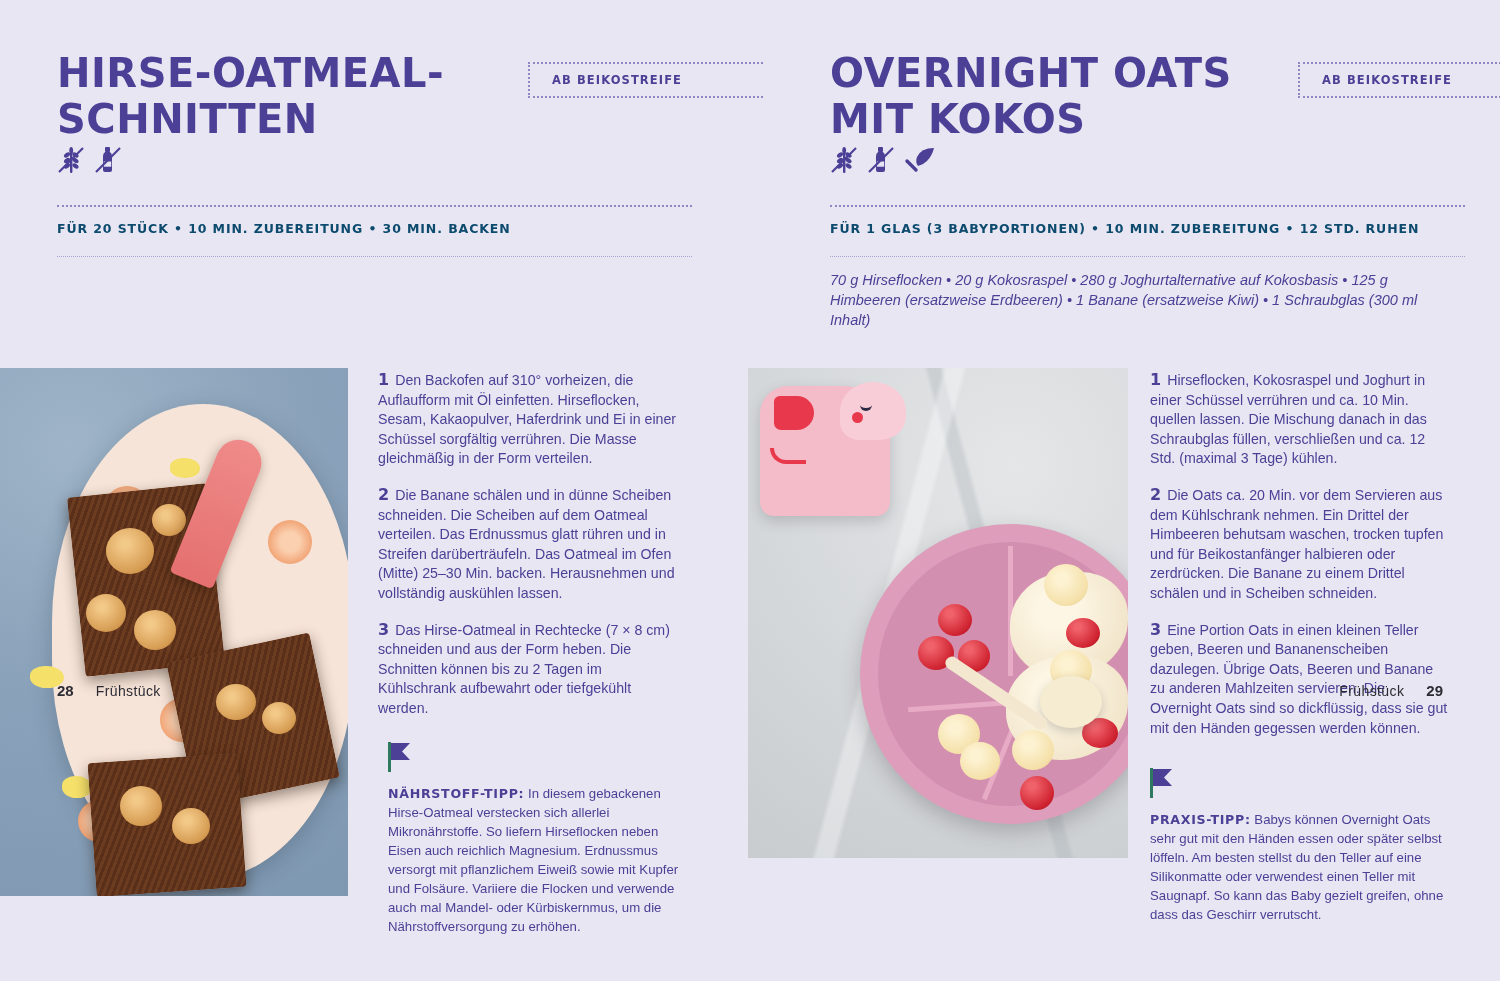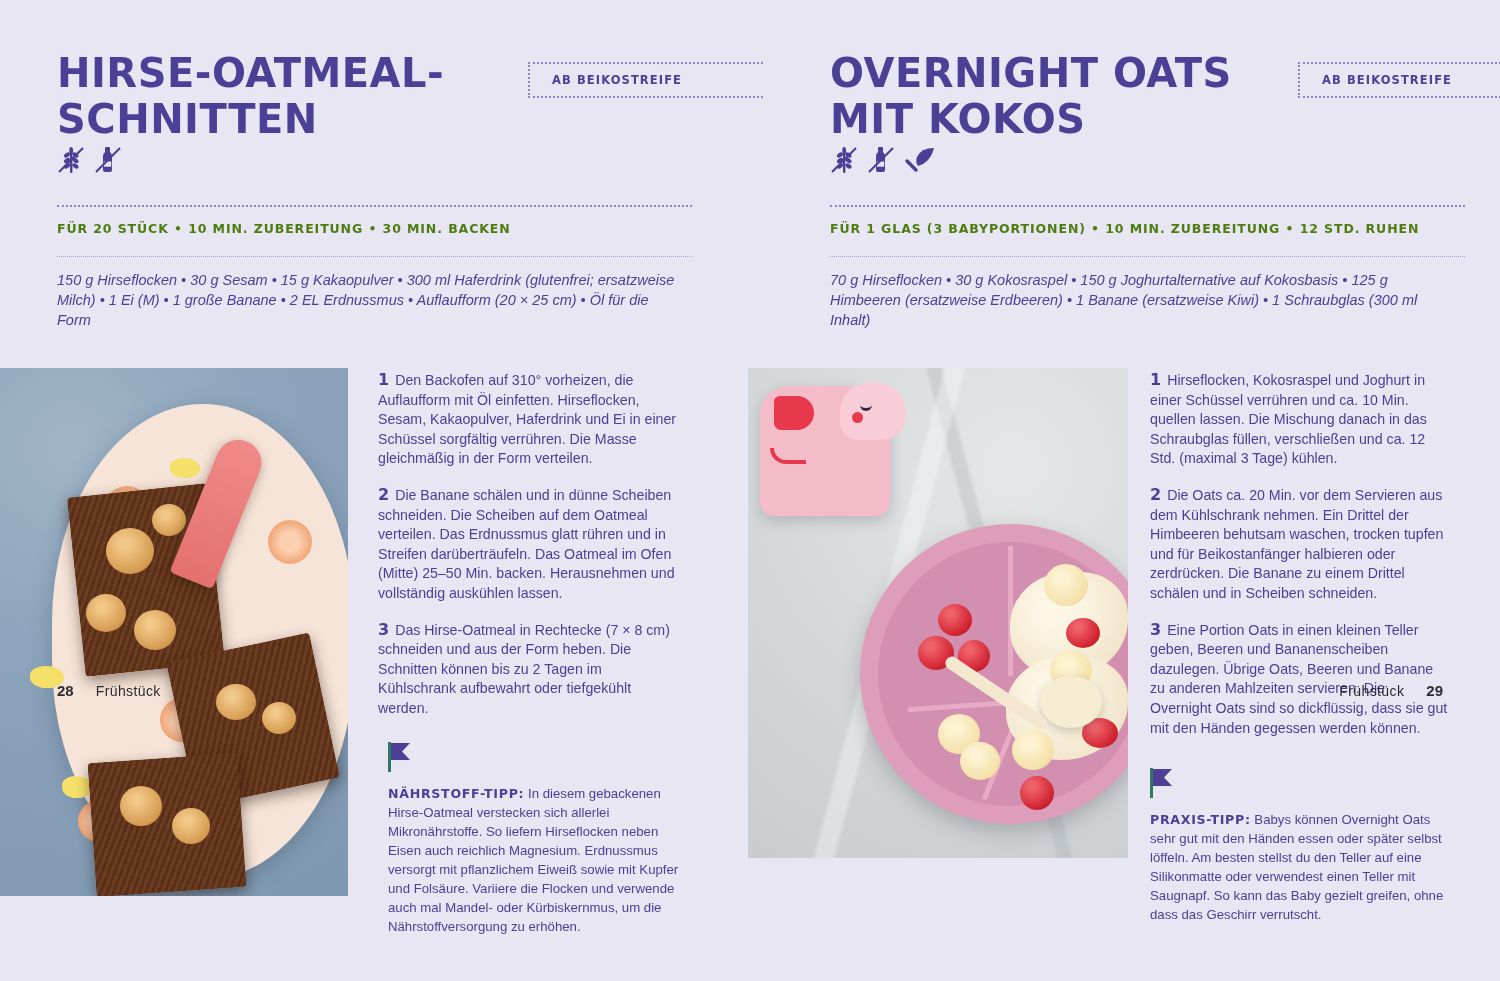--- a/index.html
+++ b/index.html
@@ -84,21 +84,21 @@
     position: absolute;
     height: 0;
     border-top: 2px dotted #8f86c4;
   }
   .meta {
     position: absolute;
     font-family: "DejaVu Sans", sans-serif;
     font-size: 12.5px;
     font-weight: bold;
     letter-spacing: 0.9px;
-    color: #4d7c0f;
+    color: #0c4a6e;
     text-transform: uppercase;
     white-space: nowrap;
   }
   .page-left  .dotted-rule { left: 57px; top: 205px; width: 635px; }
   .page-left  .meta        { left: 57px; top: 221px; }
   .page-right .dotted-rule { left: 80px; top: 205px; width: 635px; }
   .page-right .meta        { left: 80px; top: 221px; }
 
   
   .ingredients {
@@ -385,21 +385,20 @@
         </g>
         <rect x="9.8" y="16.5" width="7.4" height="5.2" fill="#e7e6f2"></rect>
         <line x1="2" y1="27" x2="26" y2="3" stroke="#4b3f96" stroke-width="2.2"></line>
       </svg>
     </div>
 
     <div class="dotted-rule"></div>
     <div class="meta">FÜR 20 STÜCK • 10 MIN. ZUBEREITUNG • 30 MIN. BACKEN</div>
 
     <div class="ing-rule"></div>
-    <div class="ingredients">150 g Hirseflocken • 30 g Sesam • 15 g Kakaopulver • 300 ml Haferdrink (glutenfrei; ersatzweise Milch) • 1 Ei (M) • 1 große Banane • 2 EL Erdnussmus • Auflaufform (20 × 25 cm) • Öl für die Form</div>
 
     <div class="photo photo-left">
       <div class="cloth"></div>
       <div class="plate"></div>
       <div class="fruit orange" style="left:104px;top:118px;width:46px;height:46px;"></div>
       <div class="fruit orange" style="left:268px;top:152px;width:44px;height:44px;"></div>
       <div class="fruit orange" style="left:160px;top:330px;width:44px;height:44px;"></div>
       <div class="fruit orange" style="left:78px;top:432px;width:42px;height:42px;"></div>
       <div class="fruit lemon" style="left:170px;top:90px;width:30px;height:20px;"></div>
       <div class="fruit lemon" style="left:30px;top:298px;width:34px;height:22px;"></div>
@@ -416,21 +415,21 @@
       <div class="banana-slice" style="left:120px;top:418px;width:42px;height:40px;"></div>
       <div class="banana-slice" style="left:172px;top:440px;width:38px;height:36px;"></div>
       <div class="spatula" style="left:196px;top:68px;width:46px;height:150px;transform:rotate(22deg);"></div>
     </div>
 
     <div class="steps">
       <p class="step">
         <span class="step-num">1</span><span>Den Backofen auf 310° vorheizen, die Auflaufform mit Öl einfetten. Hirseflocken, Sesam, Kakaopulver, Haferdrink und Ei in einer Schüssel sorgfältig verrühren. Die Masse gleichmäßig in der Form verteilen.</span>
       </p>
       <p class="step">
-        <span class="step-num">2</span><span>Die Banane schälen und in dünne Scheiben schneiden. Die Scheiben auf dem Oatmeal verteilen. Das Erdnussmus glatt rühren und in Streifen darüberträufeln. Das Oatmeal im Ofen (Mitte) 25–50 Min. backen. Herausnehmen und vollständig auskühlen lassen.</span>
+        <span class="step-num">2</span><span>Die Banane schälen und in dünne Scheiben schneiden. Die Scheiben auf dem Oatmeal verteilen. Das Erdnussmus glatt rühren und in Streifen darüberträufeln. Das Oatmeal im Ofen (Mitte) 25–30 Min. backen. Herausnehmen und vollständig auskühlen lassen.</span>
       </p>
       <p class="step">
         <span class="step-num">3</span><span>Das Hirse-Oatmeal in Rechtecke (7 × 8 cm) schneiden und aus der Form heben. Die Schnitten können bis zu 2 Tagen im Kühlschrank aufbewahrt oder tiefgekühlt werden.</span>
       </p>
     </div>
 
     <div class="tip">
       <svg class="flag" width="26" height="30" viewBox="0 0 26 30">
         <rect x="0" y="0" width="3" height="30" fill="#2f7a5e"></rect>
         <path d="M3 1 H22 L14 9.5 L22 18 H3 Z" fill="#4b3f96"></path>
@@ -479,21 +478,21 @@
       <svg class="rec-icon" width="32" height="30" viewBox="0 0 32 30">
         <path d="M30 3 q-13 0-17 9 q-2 5 1 9 q5-1 9-5 q5-5 7-13 z" fill="#4b3f96"></path>
         <path d="M3 16 L12 25" stroke="#4b3f96" stroke-width="3.4" fill="none" stroke-linecap="round"></path>
       </svg>
     </div>
 
     <div class="dotted-rule"></div>
     <div class="meta">FÜR 1 GLAS (3 BABYPORTIONEN) • 10 MIN. ZUBEREITUNG • 12 STD. RUHEN</div>
 
     <div class="ing-rule"></div>
-    <div class="ingredients">70 g Hirseflocken • 30 g Kokosraspel • 150 g Joghurtalternative auf Kokosbasis • 125 g Himbeeren (ersatzweise Erdbeeren) • 1 Banane (ersatzweise Kiwi) • 1 Schraubglas (300 ml Inhalt)</div>
+    <div class="ingredients">70 g Hirseflocken • 20 g Kokosraspel • 280 g Joghurtalternative auf Kokosbasis • 125 g Himbeeren (ersatzweise Erdbeeren) • 1 Banane (ersatzweise Kiwi) • 1 Schraubglas (300 ml Inhalt)</div>
 
     <div class="steps">
       <p class="step">
         <span class="step-num">1</span><span>Hirseflocken, Kokosraspel und Joghurt in einer Schüssel verrühren und ca. 10 Min. quellen lassen. Die Mischung danach in das Schraubglas füllen, verschließen und ca. 12 Std. (maximal 3 Tage) kühlen.</span>
       </p>
       <p class="step">
         <span class="step-num">2</span><span>Die Oats ca. 20 Min. vor dem Servieren aus dem Kühlschrank nehmen. Ein Drittel der Himbeeren behutsam waschen, trocken tupfen und für Beikostanfänger halbieren oder zerdrücken. Die Banane zu einem Drittel schälen und in Scheiben schneiden.</span>
       </p>
       <p class="step">
         <span class="step-num">3</span><span>Eine Portion Oats in einen kleinen Teller geben, Beeren und Bananenscheiben dazulegen. Übrige Oats, Beeren und Banane zu anderen Mahlzeiten servieren. Die Overnight Oats sind so dickflüssig, dass sie gut mit den Händen gegessen werden können.</span>

